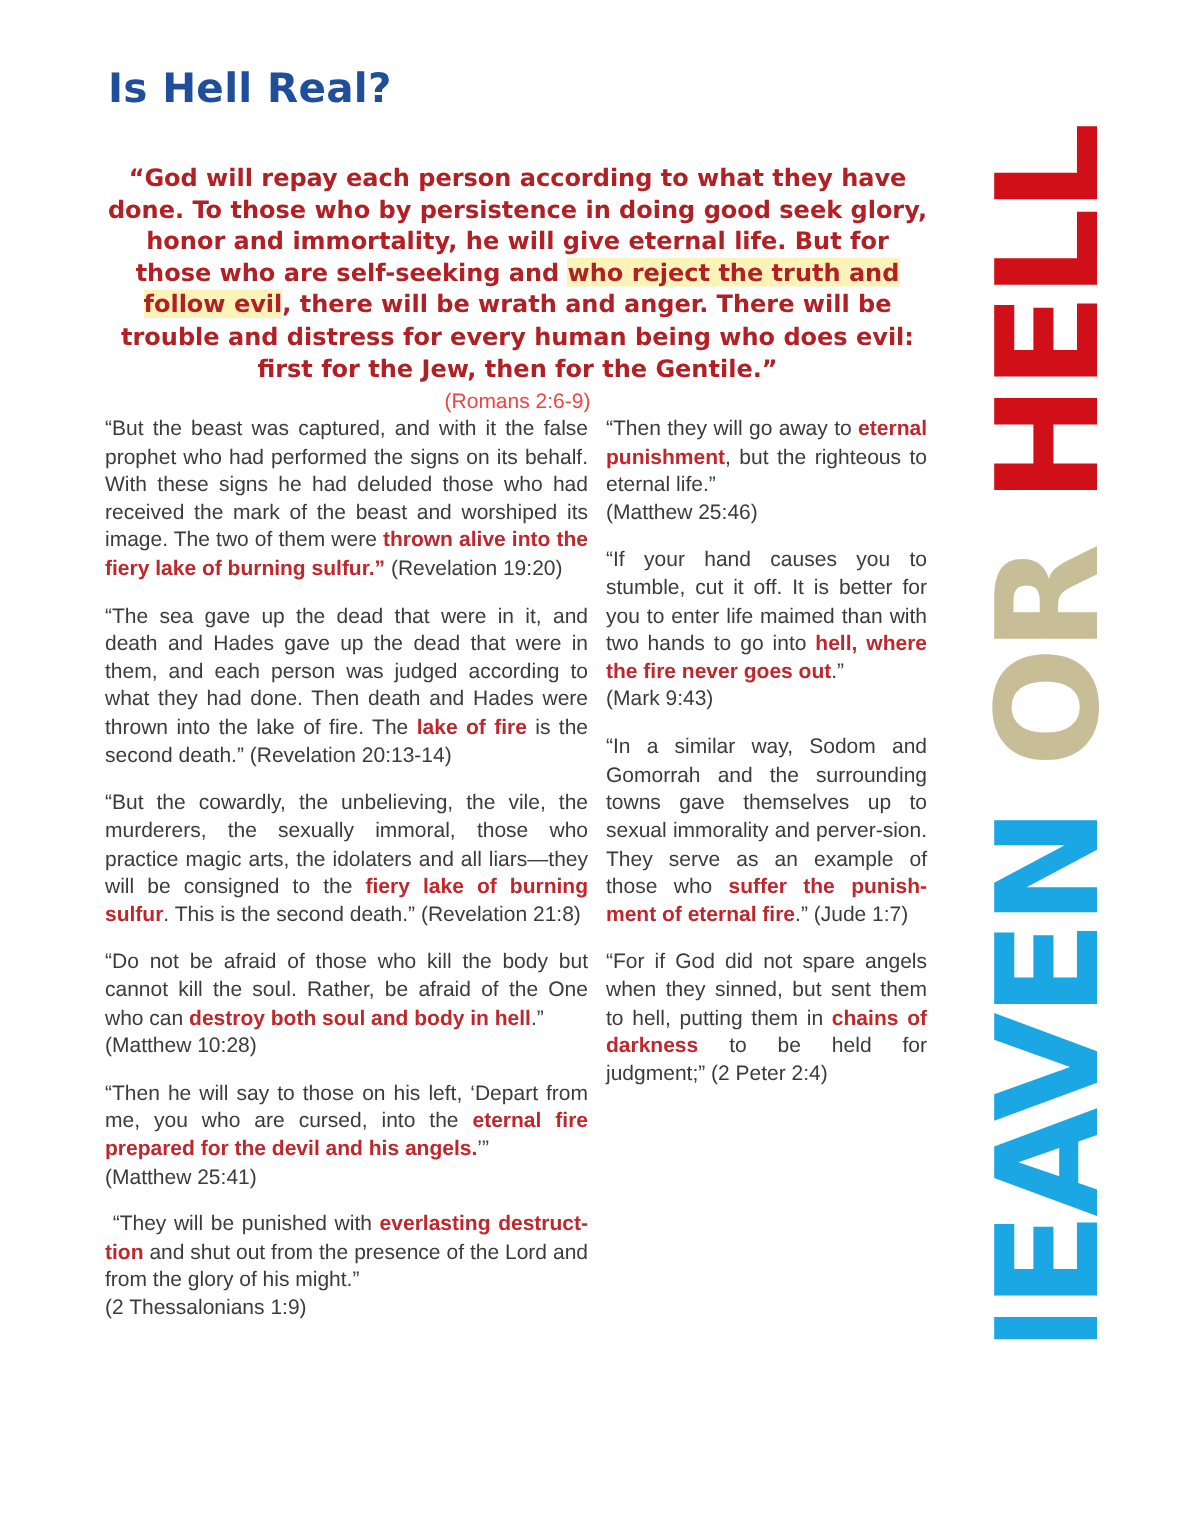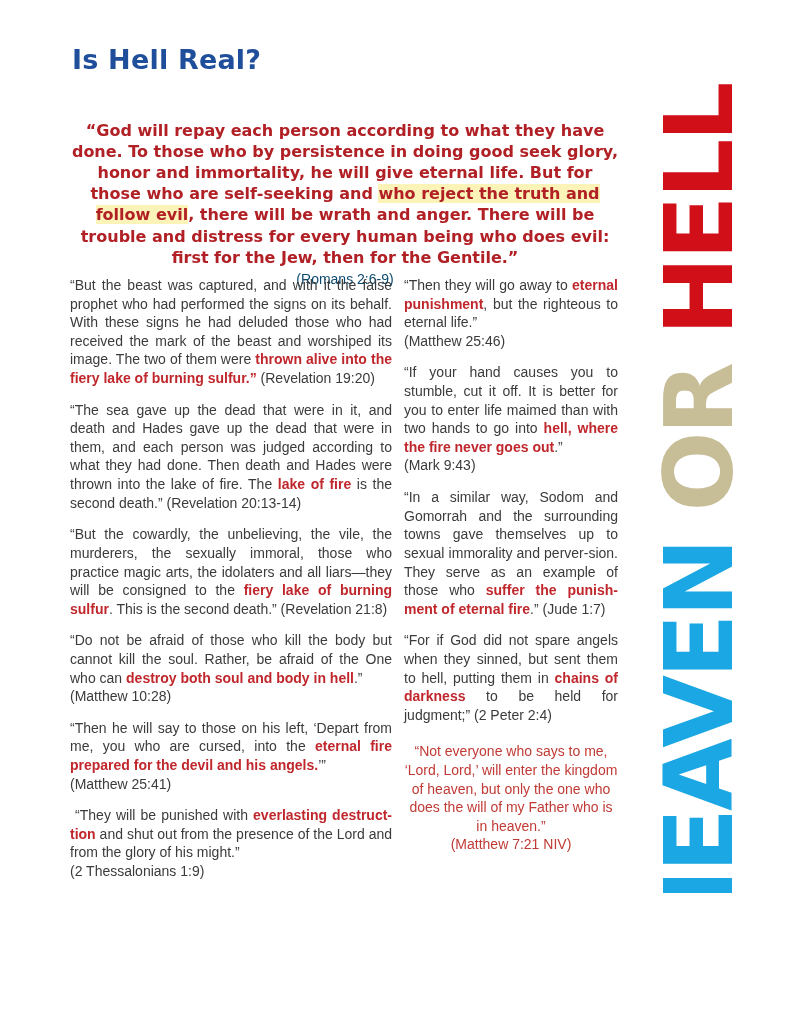--- a/index.html
+++ b/index.html
@@ -29,28 +29,27 @@
     top: 108px;
     width: 550px;
     text-align: center;
   }
   .intro-text {
     font-family: "DejaVu Sans", sans-serif;
     font-size: 16px;
     font-weight: bold;
     line-height: 1.32;
     color: #B12025;
-    margin-top: 12px;
   }
   .seg-hl { background: #FBF3B8; }
   .intro-ref {
     margin-top: 3px;
     font-size: 14px;
     font-weight: normal;
-    color: #0c4a6e;
+    color: #ef4444;
   }
   .columns {
     position: absolute;
     left: 70px;
     top: 276px;
     width: 552px;
     display: flex;
     gap: 12px;
   }
   .col-left  { width: 322px; }
@@ -117,21 +116,20 @@
         <p class="para"><span class="seg-n">“But the cowardly, the unbelieving, the vile, the murderers, the sexually immoral, those who practice magic arts, the idolaters and all liars—they will be consigned to the </span><span class="seg-e">fiery lake of burning sulfur</span><span class="seg-n">. This is the second death.” (Revelation 21:8)</span></p>
         <p class="para"><span class="seg-n">“Do not be afraid of those who kill the body but cannot kill the soul. Rather, be afraid of the One who can </span><span class="seg-e">destroy both soul and body in hell</span><span class="seg-n">.”</span><br><span class="seg-n">(Matthew 10:28)</span></p>
         <p class="para"><span class="seg-n">“Then he will say to those on his left, ‘Depart from me, you who are cursed, into the </span><span class="seg-e">eternal fire prepared for the devil and his angels.</span><span class="seg-n">’”</span><br><span class="seg-n">(Matthew 25:41)</span></p>
         <p class="para"><span class="seg-n">&nbsp;“They will be punished with </span><span class="seg-e">everlasting destruct-tion</span><span class="seg-n"> and shut out from the presence of the Lord and from the glory of his might.”</span><br><span class="seg-n">(2 Thessalonians 1:9)</span></p>
       </div>
     <div class="col col-right">
         <p class="para"><span class="seg-n">“Then they will go away to </span><span class="seg-e">eternal punishment</span><span class="seg-n">, but the righteous to eternal life.”</span><br><span class="seg-n">(Matthew 25:46)</span></p>
         <p class="para"><span class="seg-n">“If your hand causes you to stumble, cut it off. It is better for you to enter life maimed than with two hands to go into </span><span class="seg-e">hell, where the fire never goes out</span><span class="seg-n">.”</span><br><span class="seg-n">(Mark 9:43)</span></p>
         <p class="para"><span class="seg-n">“In a similar way, Sodom and Gomorrah and the surrounding towns gave themselves up to sexual immorality and perver-sion. They serve as an example of those who </span><span class="seg-e">suffer the punish-ment of eternal fire</span><span class="seg-n">.”  (Jude 1:7)</span></p>
         <p class="para"><span class="seg-n">“For if God did not spare angels when they sinned, but sent them to hell, putting them in </span><span class="seg-e">chains of darkness</span><span class="seg-n"> to be held for judgment;”  (2 Peter 2:4)</span></p>
-        <p class="para red-center"><span class="seg-n">“Not everyone who says to me, ‘Lord, Lord,’ will enter the kingdom of heaven, but only the one who does the will of my Father who is in heaven.”</span><br><span class="seg-n">(Matthew 7:21 NIV)</span></p>
       </div>
   </div>
 
 
   <div class="banner"><span style="color: rgb(27, 167, 227);">HEAVEN</span> <span style="color: rgb(199, 189, 150);">OR</span> <span style="color: rgb(208, 15, 24);">HELL</span></div>
 
   <div class="pagenum">35</div>
 
 </div>
 

